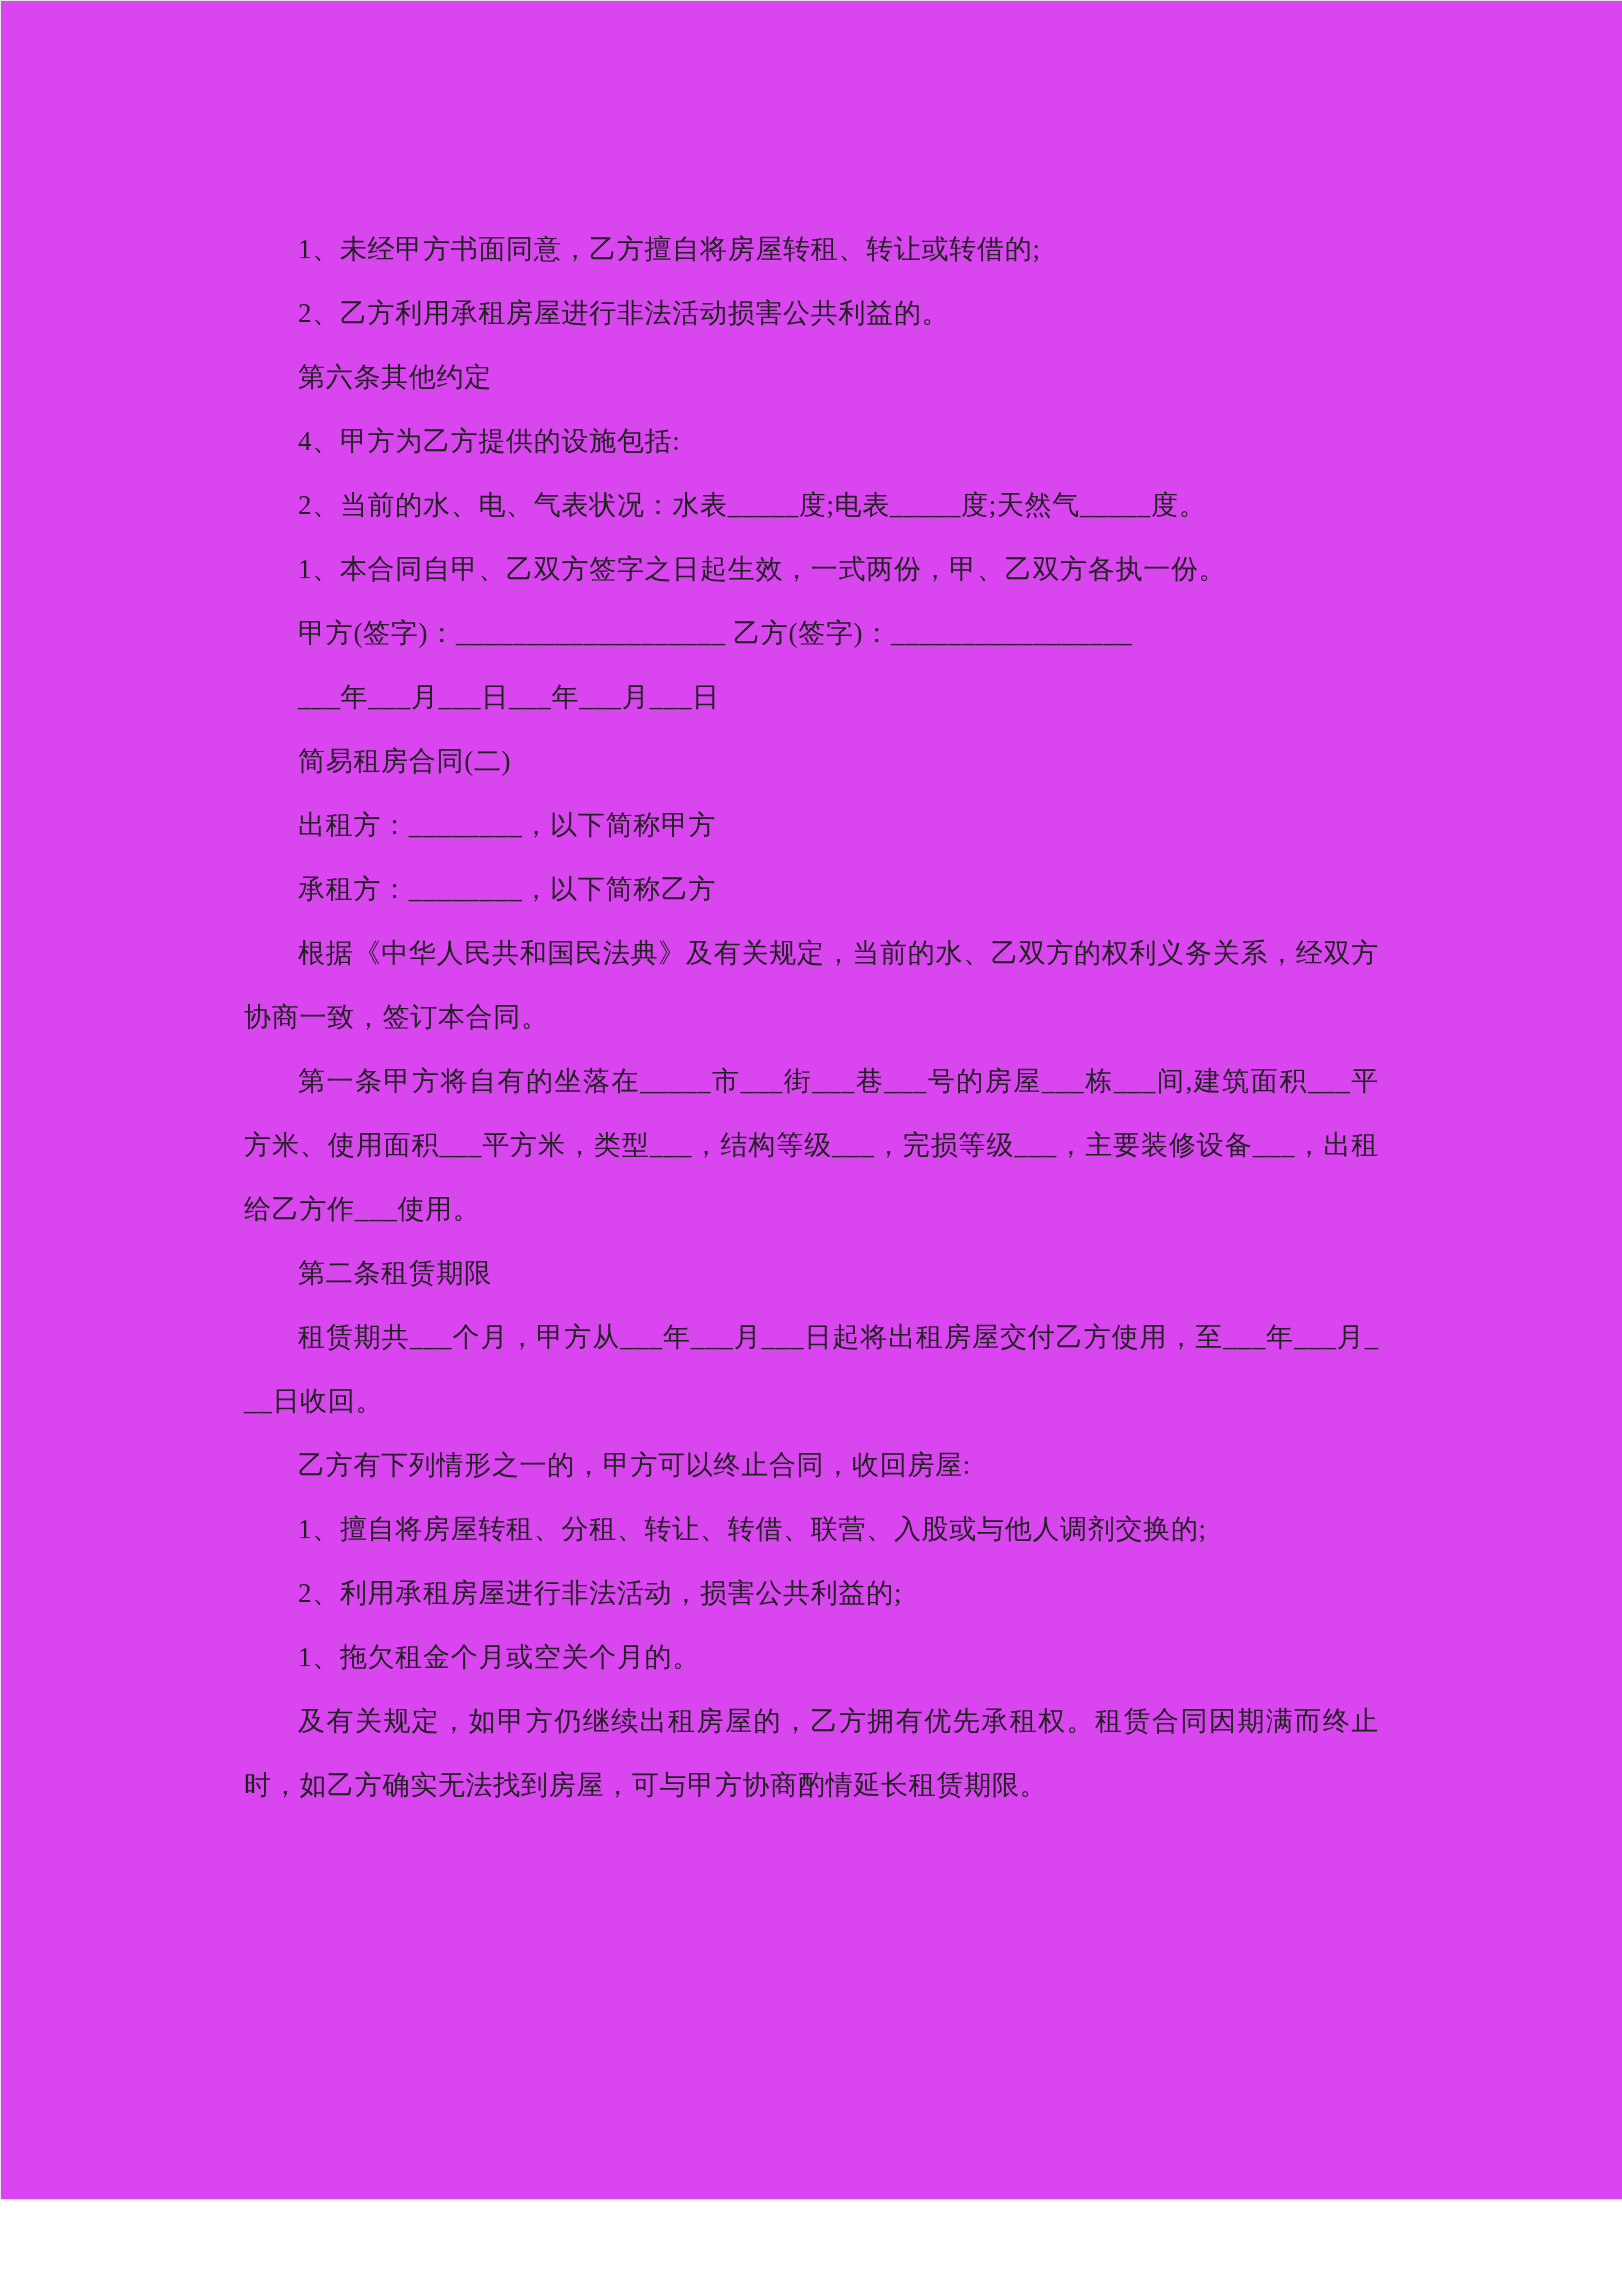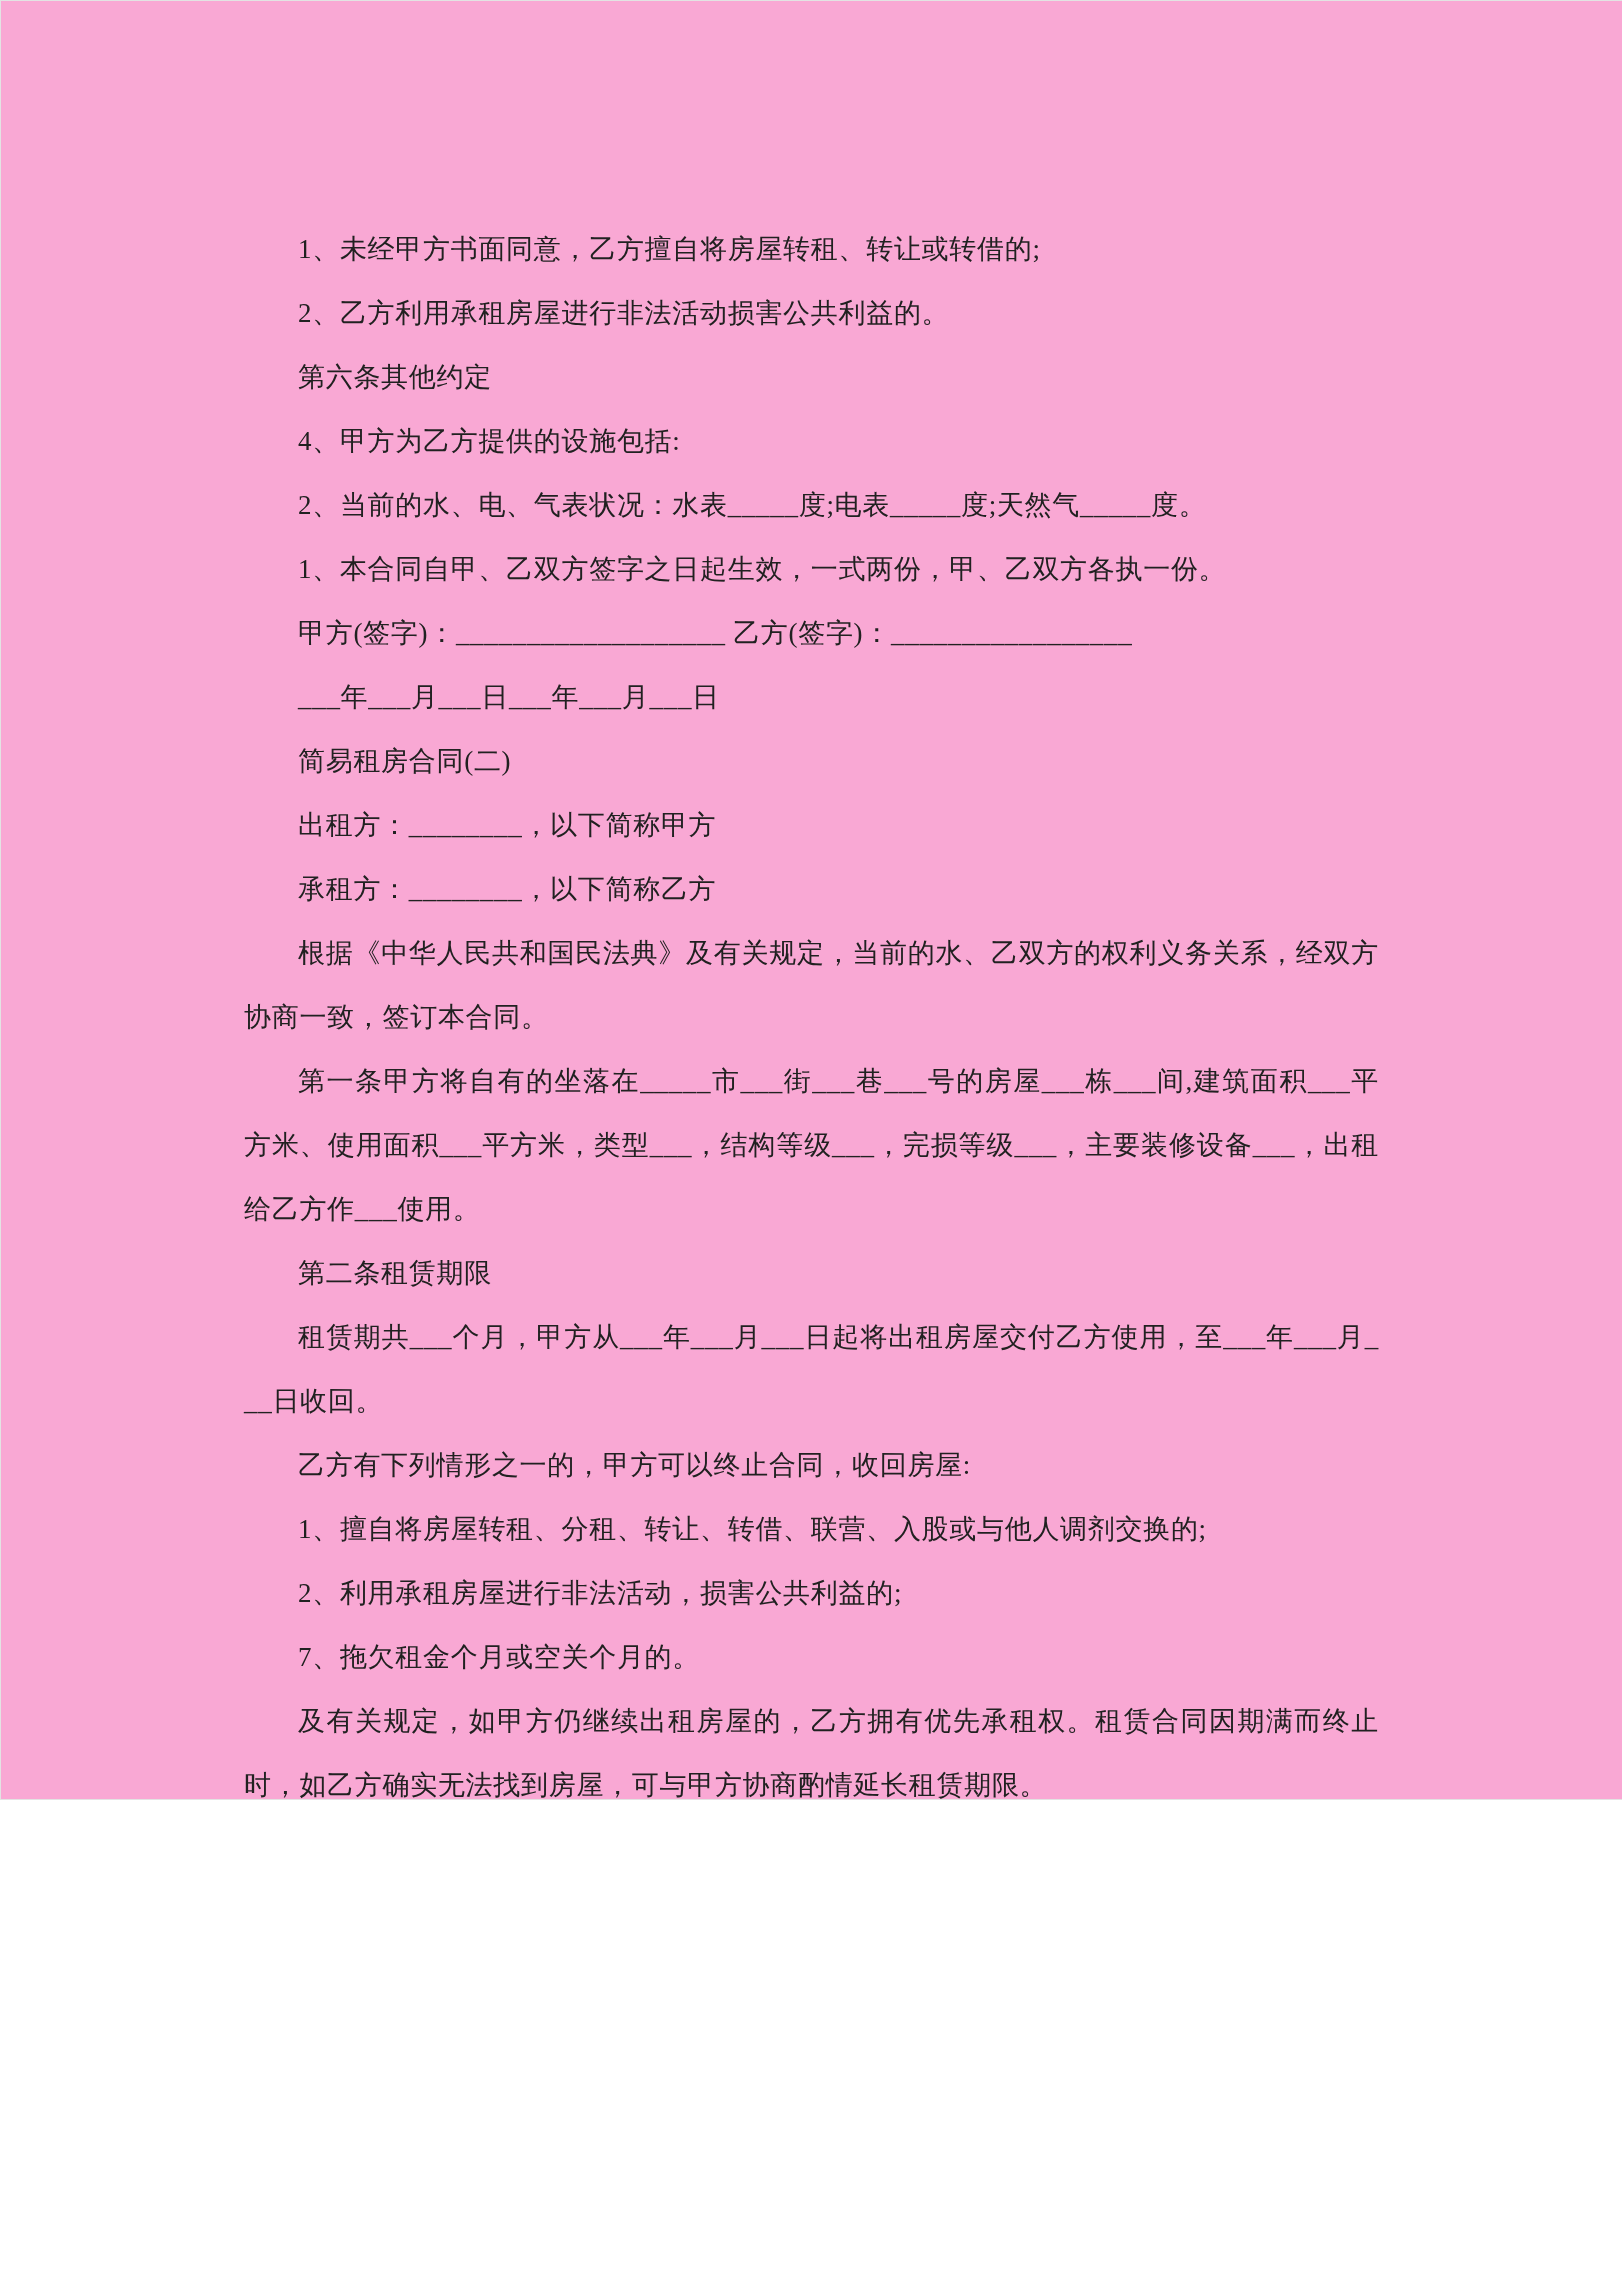--- a/index.html
+++ b/index.html
@@ -4,22 +4,22 @@
   <style>
     html, body {
       margin: 0;
       padding: 0;
       background: #ffffff;
     }
     .page {
       position: relative;
       box-sizing: border-box;
       width: 1623px;
-      height: 1800px;
-      background: #f9a8d4;
+      height: 2200px;
+      background: #d946ef;
       border: 1.3px solid #e3e3e3;
       padding: 216px 243px 131px 243px;
       font-family: "Liberation Serif", "DejaVu Serif", serif;
       font-size: 27px;
       line-height: 64px;
       color: #212121;
       overflow: hidden;
     }
     .para {
       margin: 0;
@@ -44,16 +44,16 @@
   <p class="para">简易租房合同(二)</p>
   <p class="para">出租方：________，以下简称甲方</p>
   <p class="para">承租方：________，以下简称乙方</p>
   <p class="para">根据《中华人民共和国民法典》及有关规定，当前的水、乙双方的权利义务关系，经双方协商一致，签订本合同。</p>
   <p class="para">第一条甲方将自有的坐落在_____市___街___巷___号的房屋___栋___间,建筑面积___平方米、使用面积___平方米，类型___，结构等级___，完损等级___，主要装修设备___，出租给乙方作___使用。</p>
   <p class="para">第二条租赁期限</p>
   <p class="para">租赁期共___个月，甲方从___年___月___日起将出租房屋交付乙方使用，至___年___月___日收回。</p>
   <p class="para">乙方有下列情形之一的，甲方可以终止合同，收回房屋:</p>
   <p class="para">1、擅自将房屋转租、分租、转让、转借、联营、入股或与他人调剂交换的;</p>
   <p class="para">2、利用承租房屋进行非法活动，损害公共利益的;</p>
-  <p class="para">7、拖欠租金个月或空关个月的。</p>
+  <p class="para">1、拖欠租金个月或空关个月的。</p>
   <p class="para">及有关规定，如甲方仍继续出租房屋的，乙方拥有优先承租权。租赁合同因期满而终止时，如乙方确实无法找到房屋，可与甲方协商酌情延长租赁期限。</p>
 </div>
 
 
 </body></html>

